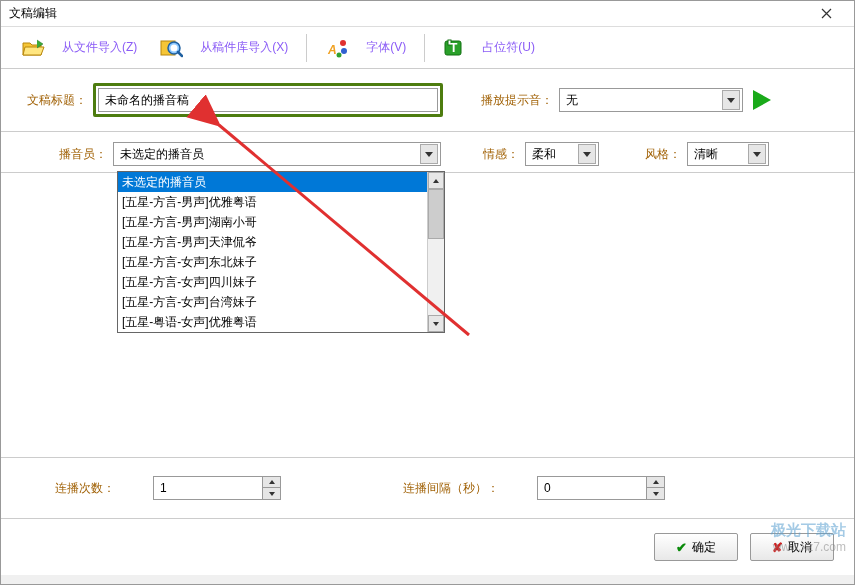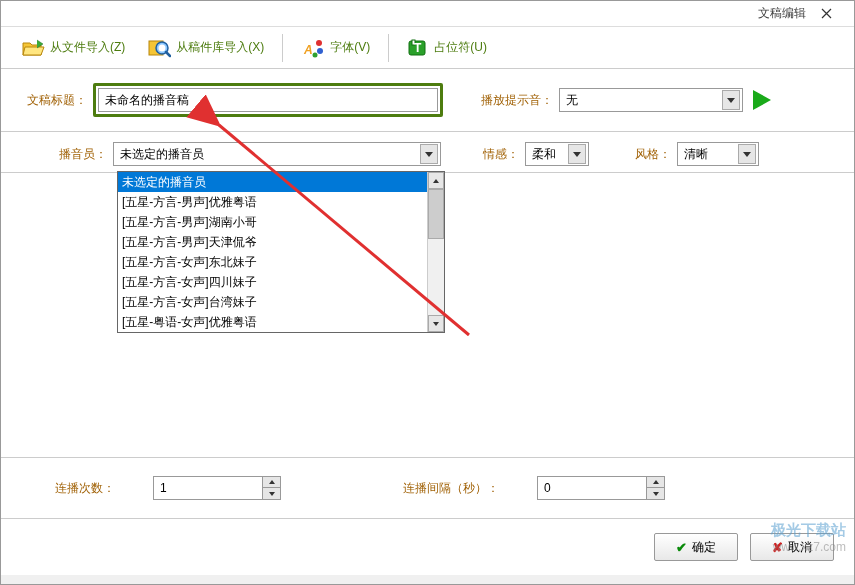--- a/index.html
+++ b/index.html
@@ -1,23 +1,23 @@
 <!DOCTYPE html>
 <html><head>
   <meta charset="utf-8">
   <style>
     * { margin: 0; padding: 0; box-sizing: border-box; font-family: "Microsoft YaHei", "SimSun", Arial, sans-serif; font-size: 12px; }
     body { background: #f0f0f0; width: 855px; height: 585px; border: 1px solid #999; position: relative; overflow: hidden; }
     
     .titlebar { height: 26px; background: #fff; display: flex; align-items: center; padding: 0 8px; border-bottom: 1px solid #ddd; }
-    .titlebar-text { flex: 1; font-size: 12px; color: #404040; text-align: right; }
+    .titlebar-text { flex: 1; font-size: 12px; color: #000000; }
     .close-btn { width: 40px; height: 24px; display: flex; align-items: center; justify-content: center; cursor: pointer; }
     
     .toolbar { height: 42px; background: #fff; border-bottom: 1px solid #ccc; display: flex; align-items: center; padding: 0 14px; gap: 10px; }
-    .tool-btn { display: flex; align-items: center; gap: 5px; padding: 4px 6px; cursor: pointer; color: #4d7c0f; }
+    .tool-btn { display: flex; align-items: center; gap: 17px; padding: 4px 6px; cursor: pointer; color: #8b5cf6; }
     .tool-sep { width: 1px; height: 28px; background: #ccc; margin: 0 2px; }
     
     .form-row { display: flex; align-items: center; padding: 14px 20px; background: #fff; }
     .form-label { width: 72px; text-align: right; padding-right: 6px; color: #a16207; }
     
     .title-input-wrap { border: 3px solid #4d7c0f; padding: 2px; border-radius: 2px; }
     .text-input { height: 24px; border: 1px solid #999; padding: 0 6px; background: #fff; outline: none; }
     .title-input { width: 340px; }
     
     .combo { height: 24px; border: 1px solid #999; background: #fff; display: flex; align-items: center; padding: 0 2px 0 6px; position: relative; }
@@ -137,21 +137,21 @@
 <div class="announcer-row">
   <span class="form-label">播音员：</span>
   <div class="combo announcer-combo">
     <span>未选定的播音员</span>
     <div class="combo-arrow">
         <div class="combo-arrow-tri"></div>
       </div>
   </div>
   <span style="width:40px"></span>
   <span class="form-label" style="width:44px">情感：</span>
-  <div class="combo" style="width:64px">
+  <div class="combo" style="width:74px">
     <span>柔和</span>
     <div class="combo-arrow">
         <div class="combo-arrow-tri"></div>
       </div>
   </div>
   <span style="width:44px"></span>
   <span class="form-label" style="width:44px">风格：</span>
   <div class="combo" style="width:82px">
     <span>清晰</span>
     <div class="combo-arrow">

